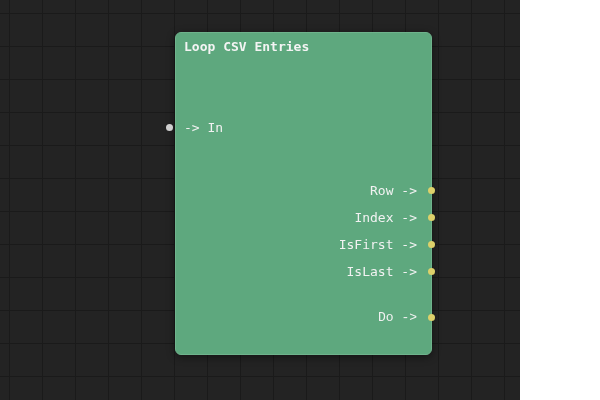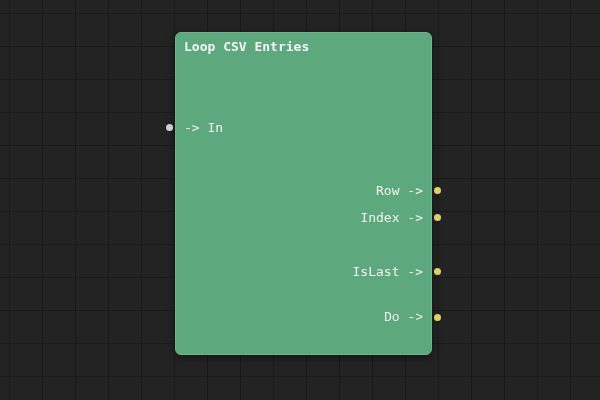--- a/index.html
+++ b/index.html
@@ -4,21 +4,21 @@
 <style>
   html, body {
     margin: 0;
     padding: 0;
     width: 600px;
     height: 400px;
     overflow: hidden;
   }
   .canvas {
     position: relative;
-    width: 600px;
+    width: 520px;
     height: 400px;
     background-color: #232323;
     background-image:
       linear-gradient(#1a1a1a 1px, transparent 1px),
       linear-gradient(90deg, #1a1a1a 1px, transparent 1px);
     background-size: 33px 33px;
     background-position: 9px 13px;
     font-family: "DejaVu Sans Mono", "Liberation Mono", monospace;
   }
   .node {
@@ -50,21 +50,21 @@
     line-height: 18px;
     font-size: 13px;
     color: #f2f2f2;
     white-space: nowrap;
   }
   .pin-row.input {
     left: 8px;
     text-align: left;
   }
   .pin-row.output {
-    right: 8px;
+    right: 14px;
     text-align: right;
     margin-left: 6px;
   }
   .pin-dot {
     position: absolute;
     width: 7px;
     height: 7px;
     border-radius: 50%;
     top: 5px;
   }
@@ -106,20 +106,24 @@
     <div class="pin-row output row-row">
       <span>Row -&gt;</span>
       <span class="pin-dot out"></span>
     </div>
 
     <div class="pin-row output row-index">
       <span>Index -&gt;</span>
       <span class="pin-dot out"></span>
     </div>
 
+    <div class="pin-row output row-isfirst">
+      <span>IsFirst -&gt;</span>
+      <span class="pin-dot out"></span>
+    </div>
 
     <div class="pin-row output row-islast">
       <span>IsLast -&gt;</span>
       <span class="pin-dot out"></span>
     </div>
 
     <div class="pin-row output row-do">
       <span>Do -&gt;</span>
       <span class="pin-dot out"></span>
     </div>

